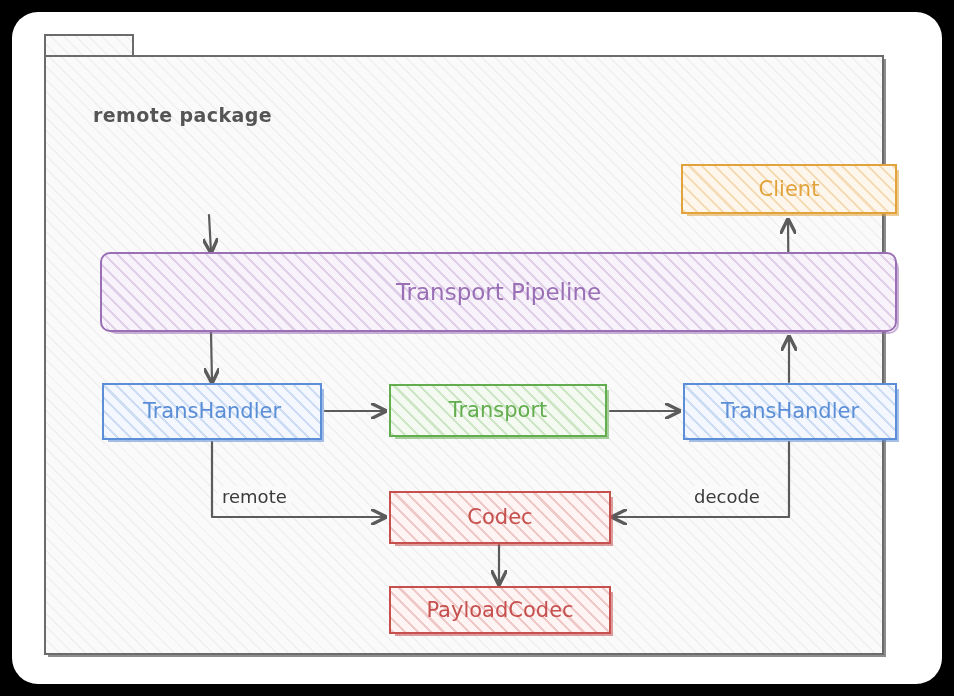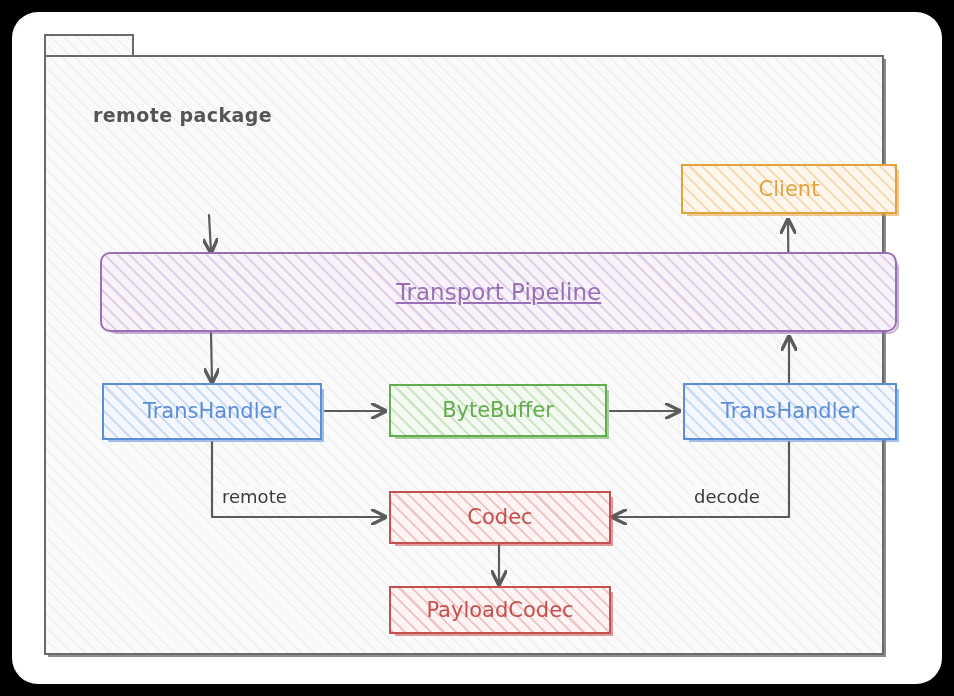--- a/index.html
+++ b/index.html
@@ -80,21 +80,21 @@
       rgba(255,255,255,0) 2.2px, rgba(255,255,255,0) 9px);}
   .n-red{border-color:#c6504e;color:#c6504e;
     background-color:#fdf4f3;
     background-image:repeating-linear-gradient(45deg,
       rgba(198,80,78,.26) 0px, rgba(198,80,78,.26) 2.2px,
       rgba(255,255,255,0) 2.2px, rgba(255,255,255,0) 9px);}
   .n-purple{border-color:#9a6fb5;color:#9a6fb5;border-radius:10px;
     background-color:#f8f3fb;
     background-image:repeating-linear-gradient(45deg,
       rgba(154,111,181,.26) 0px, rgba(154,111,181,.26) 2.2px,
-      rgba(255,255,255,0) 2.2px, rgba(255,255,255,0) 9px);text-decoration:underline;}
+      rgba(255,255,255,0) 2.2px, rgba(255,255,255,0) 9px);}
   .n-purple::after{border-radius:10px;}
 
   
   .edges{position:absolute;left:0;top:0;width:954px;height:696px;
          pointer-events:none;overflow:visible;}
   .edges path,.edges line{fill:none;stroke:#5b5b5b;stroke-width:2.2;
          stroke-linecap:round;stroke-linejoin:round;}
 
   .edge-label{
     position:absolute;font-family:"DejaVu Sans", sans-serif;
@@ -148,21 +148,21 @@
 
     <div class="node n-purple" style="left:88px;top:240px;width:797px;height:80px;">
       <span class="lbl" style="font-size:23px;">Transport Pipeline</span>
     </div>
 
     <div class="node n-blue" style="left:90px;top:371px;width:220px;height:57px;">
       <span class="lbl">TransHandler</span>
     </div>
 
     <div class="node n-green" style="left:377px;top:372px;width:218px;height:53px;">
-      <span class="lbl">ByteBuffer</span>
+      <span class="lbl">Transport</span>
     </div>
 
     <div class="node n-blue" style="left:671px;top:371px;width:214px;height:57px;">
       <span class="lbl">TransHandler</span>
     </div>
 
     <div class="node n-red" style="left:377px;top:574px;width:222px;height:48px;">
       <span class="lbl">PayloadCodec</span>
     </div>
 

